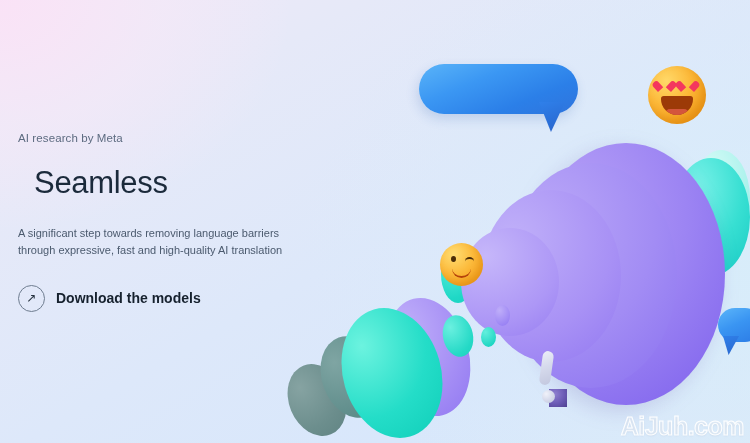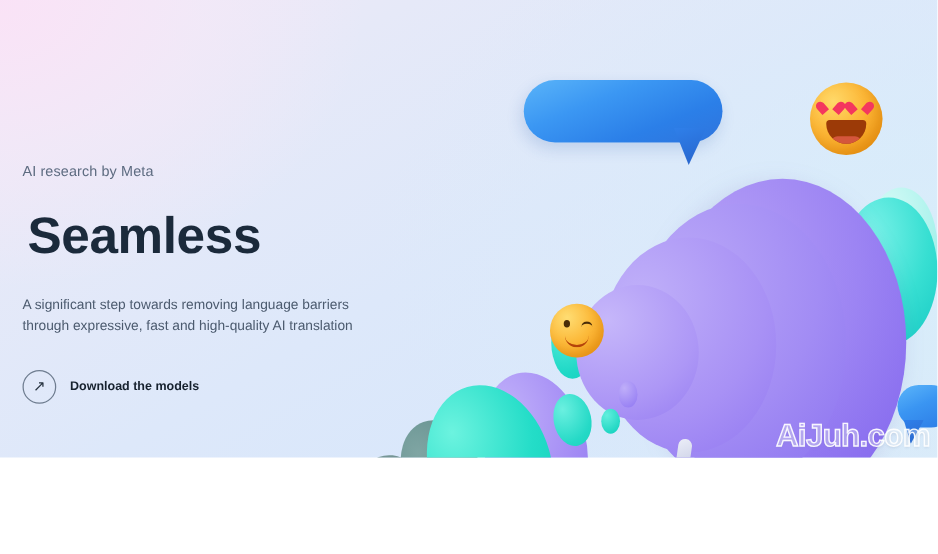--- a/index.html
+++ b/index.html
@@ -1,21 +1,21 @@
 <!DOCTYPE html>
 <html><head>
 <meta charset="utf-8">
 <style>
   html,body{margin:0;padding:0;}
   body{
     width:750px;height:443px;overflow:hidden;
     font-family:"Liberation Sans","DejaVu Sans",sans-serif;
   }
   .hero{
-    position:relative;width:750px;height:366px;overflow:hidden;
+    position:relative;width:750px;height:443px;overflow:hidden;
     background:
       radial-gradient(ellipse 420px 330px at 0% 0%, rgba(250,226,246,0.95) 0%, rgba(246,232,247,0.55) 38%, rgba(236,236,250,0.0) 70%),
       radial-gradient(ellipse 600px 420px at 100% 55%, rgba(216,238,250,0.85) 0%, rgba(219,236,250,0.35) 45%, rgba(219,236,250,0) 75%),
       linear-gradient(150deg,#f3e9f8 0%,#e6e9f8 24%,#dde8fa 52%,#d8e7fb 76%,#d9eaf9 100%);
   }
 
   
   .art{position:absolute;inset:0;}
   .sh{position:absolute;}
 
@@ -108,26 +108,26 @@
   .eye-dot{position:absolute;width:5px;height:6px;border-radius:50%;background:#4a2d08;}
   .eye-dot.l{left:11px;top:13px;}
   .wink{position:absolute;left:25px;top:14px;width:9px;height:5px;
     border-top:2px solid #4a2d08;border-radius:9px 9px 0 0;}
   .smile{position:absolute;left:12px;top:20px;width:19px;height:13px;
     border-bottom:2.6px solid #b5430a;border-radius:0 0 12px 12px;}
 
   
   .content{position:absolute;left:18px;top:132px;z-index:5;}
   .eyebrow{font-size:11.5px;color:#5d6b80;letter-spacing:0.1px;margin:0 0 22px 0;}
-  .title{font-size:41px;line-height:1.08;color:#1b2a3b;font-weight:700;margin:4px;letter-spacing:-0.3px;}
+  .title{font-size:31px;line-height:1.08;color:#1b2a3b;font-weight:400;margin:16px;letter-spacing:-0.3px;}
   .subtitle{font-size:11px;line-height:1.52;color:#4b5a6e;margin:26px 0 0 0;max-width:285px;}
   .cta{display:flex;align-items:center;gap:11px;margin-top:26px;cursor:pointer;width:max-content;}
   .cta-circle{width:25px;height:25px;border-radius:50%;border:1.2px solid #6f7d90;
     display:flex;align-items:center;justify-content:center;color:#26323f;font-size:12px;line-height:1;}
-  .cta-label{font-size:10px;font-weight:bold;color:#16212e;}
+  .cta-label{font-size:14px;font-weight:bold;color:#16212e;}
 
   
   .watermark{position:absolute;right:6px;bottom:2px;z-index:9;
     font-size:25px;font-weight:bold;letter-spacing:-0.5px;
     color:rgba(255,255,255,0.30);
     -webkit-text-stroke:1.1px rgba(255,255,255,0.92);
     text-shadow:0 1px 2px rgba(120,140,170,0.18);}
 </style>
 </head>
 <body>

